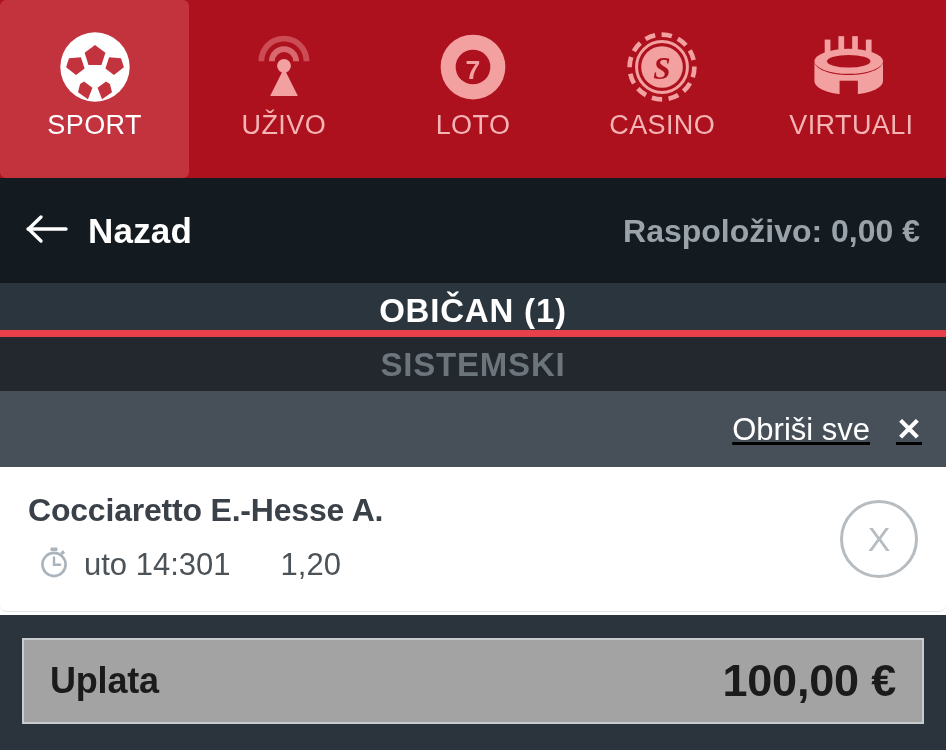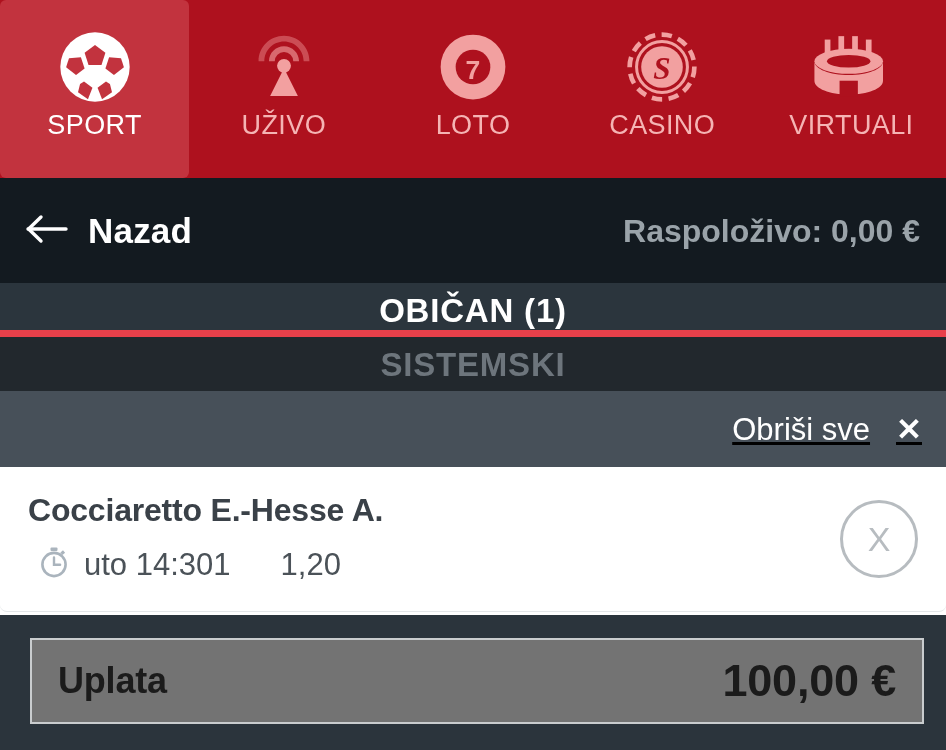--- a/index.html
+++ b/index.html
@@ -230,28 +230,27 @@
     flex: 0 0 135px;
     height: 135px;
     background: #2b343c;
     padding: 22px 22px 26px 22px;
     display: flex;
     align-items: center;
   }
   .stake-box {
     width: 100%;
     height: 86px;
-    background: #737373;
+    background: #a3a3a3;
     border: 2px solid #c9ccce;
     display: flex;
     align-items: center;
     justify-content: space-between;
     padding: 0 26px 0 26px;
     cursor: text;
-    margin-left: 8px;
   }
   .stake-label {
     font-size: 36px;
     font-weight: 700;
     color: #1b1b1b;
     line-height: 1;
     letter-spacing: -0.2px;
   }
   .stake-value {
     font-size: 45px;

